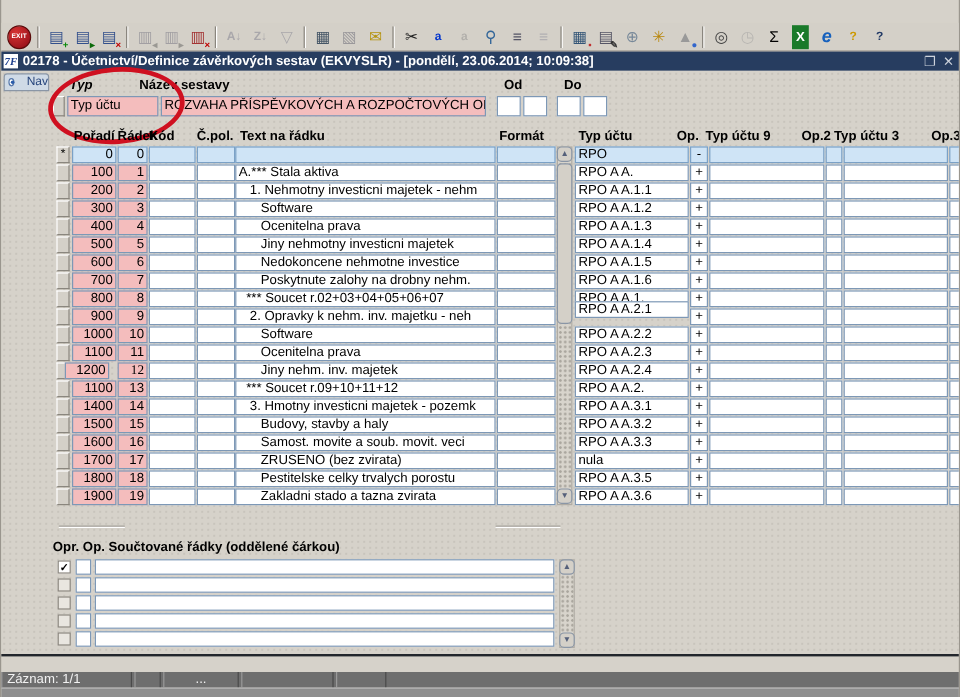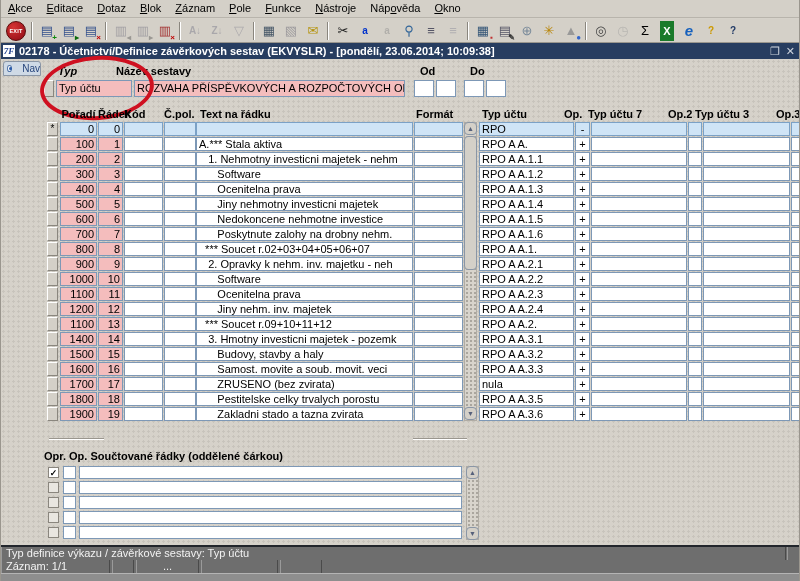--- a/index.html
+++ b/index.html
@@ -71,32 +71,20 @@
   .statseg{position:absolute;top:0;height:100%;border-left:1px solid #9a9a9a;border-right:1px solid #4a4a4a;
     line-height:12px;padding:0 4px;overflow:hidden;white-space:nowrap;}
   .blackline{position:absolute;left:0;top:545px;width:800px;height:2px;background:#22262c;}
   .bottomstrip{position:absolute;left:0;top:573px;width:800px;height:8px;background:#8e8e8e;border-top:1px solid #b4b4b4;}
 </style>
 </head>
 <body>
 
 <div class="screen">
 
-  <div class="menubar" id="menubar">
-      <div class="menu-item"><u>A</u>kce</div>
-      <div class="menu-item"><u>E</u>ditace</div>
-      <div class="menu-item"><u>D</u>otaz</div>
-      <div class="menu-item"><u>B</u>lok</div>
-      <div class="menu-item"><u>Z</u>áznam</div>
-      <div class="menu-item"><u>P</u>ole</div>
-      <div class="menu-item"><u>F</u>unkce</div>
-      <div class="menu-item"><u>N</u>ástroje</div>
-      <div class="menu-item">Náp<u>o</u>věda</div>
-      <div class="menu-item"><u>O</u>kno</div>
-    </div>
 
   <div class="toolbar" id="toolbar">
       <div class="tb-exit">EXIT</div>
       <div class="tb-sep"></div>
       <div class="tb-icon">
         <span style="color: rgb(51, 80, 140);">▤</span>
         <span class="badge" style="color: rgb(10, 138, 10);">+</span>
       </div>
       <div class="tb-icon">
         <span style="color: rgb(51, 80, 140);">▤</span>
@@ -234,21 +222,21 @@
 
     <div id="tbl">
         <div class="th" style="left: 59px; top: 49px; width: 37px; text-align: center;">Pořadí</div>
         <div class="th" style="left: 97px; top: 49px; width: 25px; text-align: center;">Řádek</div>
         <div class="th" style="left: 123px; top: 49px; width: 38px; text-align: left;">Kód</div>
         <div class="th" style="left: 163px; top: 49px; width: 33px; text-align: left;">Č.pol.</div>
         <div class="th" style="left: 199px; top: 49px; width: 120px; text-align: left;">Text na řádku</div>
         <div class="th" style="left: 415px; top: 49px; width: 60px; text-align: left;">Formát</div>
         <div class="th" style="left: 481px; top: 49px; width: 85px; text-align: left;">Typ účtu</div>
         <div class="th" style="left: 563px; top: 49px; width: 24px; text-align: left;">Op.</div>
-        <div class="th" style="left: 587px; top: 49px; width: 70px; text-align: left;">Typ účtu 7</div>
+        <div class="th" style="left: 587px; top: 49px; width: 70px; text-align: left;">Typ účtu 9</div>
         <div class="th" style="left: 667px; top: 49px; width: 30px; text-align: left;">Op.2</div>
         <div class="th" style="left: 694px; top: 49px; width: 72px; text-align: left;">Typ účtu 3</div>
         <div class="th" style="left: 775px; top: 49px; width: 26px; text-align: left;">Op.3</div>
         <div class="selbox" style="left: 46px; top: 63px; width: 11px; height: 14px;">*</div>
         <div class="cell sel num" style="left: 59px; top: 63px; width: 37px; height: 14px;">0</div>
         <div class="cell sel num" style="left: 97px; top: 63px; width: 25px; height: 14px;">0</div>
         <div class="cell sel" style="left: 123px; top: 63px; width: 39px; height: 14px;"></div>
         <div class="cell sel" style="left: 163px; top: 63px; width: 32px; height: 14px;"></div>
         <div class="cell sel" style="left: 195px; top: 63px; width: 217px; height: 14px;"></div>
         <div class="cell sel" style="left: 413px; top: 63px; width: 49px; height: 14px;"></div>
@@ -362,21 +350,21 @@
         <div class="cell ctr" style="left: 687px; top: 183px; width: 14px; height: 14px;"></div>
         <div class="cell " style="left: 702px; top: 183px; width: 87px; height: 14px;"></div>
         <div class="cell ctr" style="left: 790px; top: 183px; width: 12px; height: 14px;"></div>
         <div class="selbox" style="left: 46px; top: 198px; width: 11px; height: 14px;"></div>
         <div class="cell num pink" style="left: 59px; top: 198px; width: 37px; height: 14px;">900</div>
         <div class="cell num pink" style="left: 97px; top: 198px; width: 25px; height: 14px;">9</div>
         <div class="cell " style="left: 123px; top: 198px; width: 39px; height: 14px;"></div>
         <div class="cell " style="left: 163px; top: 198px; width: 32px; height: 14px;"></div>
         <div class="cell " style="left: 195px; top: 198px; width: 217px; height: 14px;">   2. Opravky k nehm. inv. majetku - neh</div>
         <div class="cell " style="left: 413px; top: 198px; width: 49px; height: 14px;"></div>
-        <div class="cell " style="left: 478px; top: 198px; width: 95px; height: 14px;">RPO A A.2.1</div>
+        <div class="cell " style="left: 478px; top: 192px; width: 95px; height: 14px;">RPO A A.2.1</div>
         <div class="cell ctr" style="left: 574px; top: 198px; width: 15px; height: 14px;">+</div>
         <div class="cell " style="left: 590px; top: 198px; width: 96px; height: 14px;"></div>
         <div class="cell ctr" style="left: 687px; top: 198px; width: 14px; height: 14px;"></div>
         <div class="cell " style="left: 702px; top: 198px; width: 87px; height: 14px;"></div>
         <div class="cell ctr" style="left: 790px; top: 198px; width: 12px; height: 14px;"></div>
         <div class="selbox" style="left: 46px; top: 213px; width: 11px; height: 14px;"></div>
         <div class="cell num pink" style="left: 59px; top: 213px; width: 37px; height: 14px;">1000</div>
         <div class="cell num pink" style="left: 97px; top: 213px; width: 25px; height: 14px;">10</div>
         <div class="cell " style="left: 123px; top: 213px; width: 39px; height: 14px;"></div>
         <div class="cell " style="left: 163px; top: 213px; width: 32px; height: 14px;"></div>
@@ -395,22 +383,22 @@
         <div class="cell " style="left: 163px; top: 228px; width: 32px; height: 14px;"></div>
         <div class="cell " style="left: 195px; top: 228px; width: 217px; height: 14px;">      Ocenitelna prava</div>
         <div class="cell " style="left: 413px; top: 228px; width: 49px; height: 14px;"></div>
         <div class="cell " style="left: 478px; top: 228px; width: 95px; height: 14px;">RPO A A.2.3</div>
         <div class="cell ctr" style="left: 574px; top: 228px; width: 15px; height: 14px;">+</div>
         <div class="cell " style="left: 590px; top: 228px; width: 96px; height: 14px;"></div>
         <div class="cell ctr" style="left: 687px; top: 228px; width: 14px; height: 14px;"></div>
         <div class="cell " style="left: 702px; top: 228px; width: 87px; height: 14px;"></div>
         <div class="cell ctr" style="left: 790px; top: 228px; width: 12px; height: 14px;"></div>
         <div class="selbox" style="left: 46px; top: 243px; width: 11px; height: 14px;"></div>
-        <div class="cell num pink" style="left: 59px; top: 243px; width: 37px; height: 14px;">1200</div>
-        <div class="cell num pink" style="left: 97px; top: 243px; width: 25px; height: 14px;">12</div>
+        <div class="cell num pink" style="left: 53px; top: 243px; width: 37px; height: 14px;">1200</div>
+        <div class="cell num pink" style="left: 97px; top: 243px; width: 25px; height: 14px; font-family: Liberation Serif, serif;">12</div>
         <div class="cell " style="left: 123px; top: 243px; width: 39px; height: 14px;"></div>
         <div class="cell " style="left: 163px; top: 243px; width: 32px; height: 14px;"></div>
         <div class="cell " style="left: 195px; top: 243px; width: 217px; height: 14px;">      Jiny nehm. inv. majetek</div>
         <div class="cell " style="left: 413px; top: 243px; width: 49px; height: 14px;"></div>
         <div class="cell " style="left: 478px; top: 243px; width: 95px; height: 14px;">RPO A A.2.4</div>
         <div class="cell ctr" style="left: 574px; top: 243px; width: 15px; height: 14px;">+</div>
         <div class="cell " style="left: 590px; top: 243px; width: 96px; height: 14px;"></div>
         <div class="cell ctr" style="left: 687px; top: 243px; width: 14px; height: 14px;"></div>
         <div class="cell " style="left: 702px; top: 243px; width: 87px; height: 14px;"></div>
         <div class="cell ctr" style="left: 790px; top: 243px; width: 12px; height: 14px;"></div>
@@ -532,24 +520,20 @@
         <div class="cell" style="left: 62px; top: 467px; width: 13px; height: 13px;"></div>
         <div class="cell" style="left: 78px; top: 467px; width: 383px; height: 13px;"></div>
       </div>
 
     <div class="sb-track" style="left:465px;top:407px;height:74px;"></div>
     <div class="sb-btn" style="left:465px;top:407px;">▲</div>
     <div class="sb-btn" style="left:465px;top:468px;">▼</div>
   </div>
 
   <div class="blackline"></div>
-  <div class="statline" style="top:547px;height:13px;">
-    <span class="statseg" style="left:0;width:785px;">Typ definice výkazu / závěrkové sestavy: Typ účtu</span>
-    <span class="statseg" style="left:786px;width:13px;"></span>
-  </div>
   <div class="statline" style="top:560px;height:13px;" id="statusline2">
       <div class="statseg" style="left: 0px; width: 109px;">Záznam: 1/1</div>
       <div class="statseg" style="left: 111px; width: 22px;"></div>
       <div class="statseg" style="left: 135px; width: 63px; text-align: center;">...</div>
       <div class="statseg" style="left: 200px; width: 77px;"></div>
       <div class="statseg" style="left: 279px; width: 42px;"></div>
     </div>
   <div class="bottomstrip"></div>
 
 </div>

